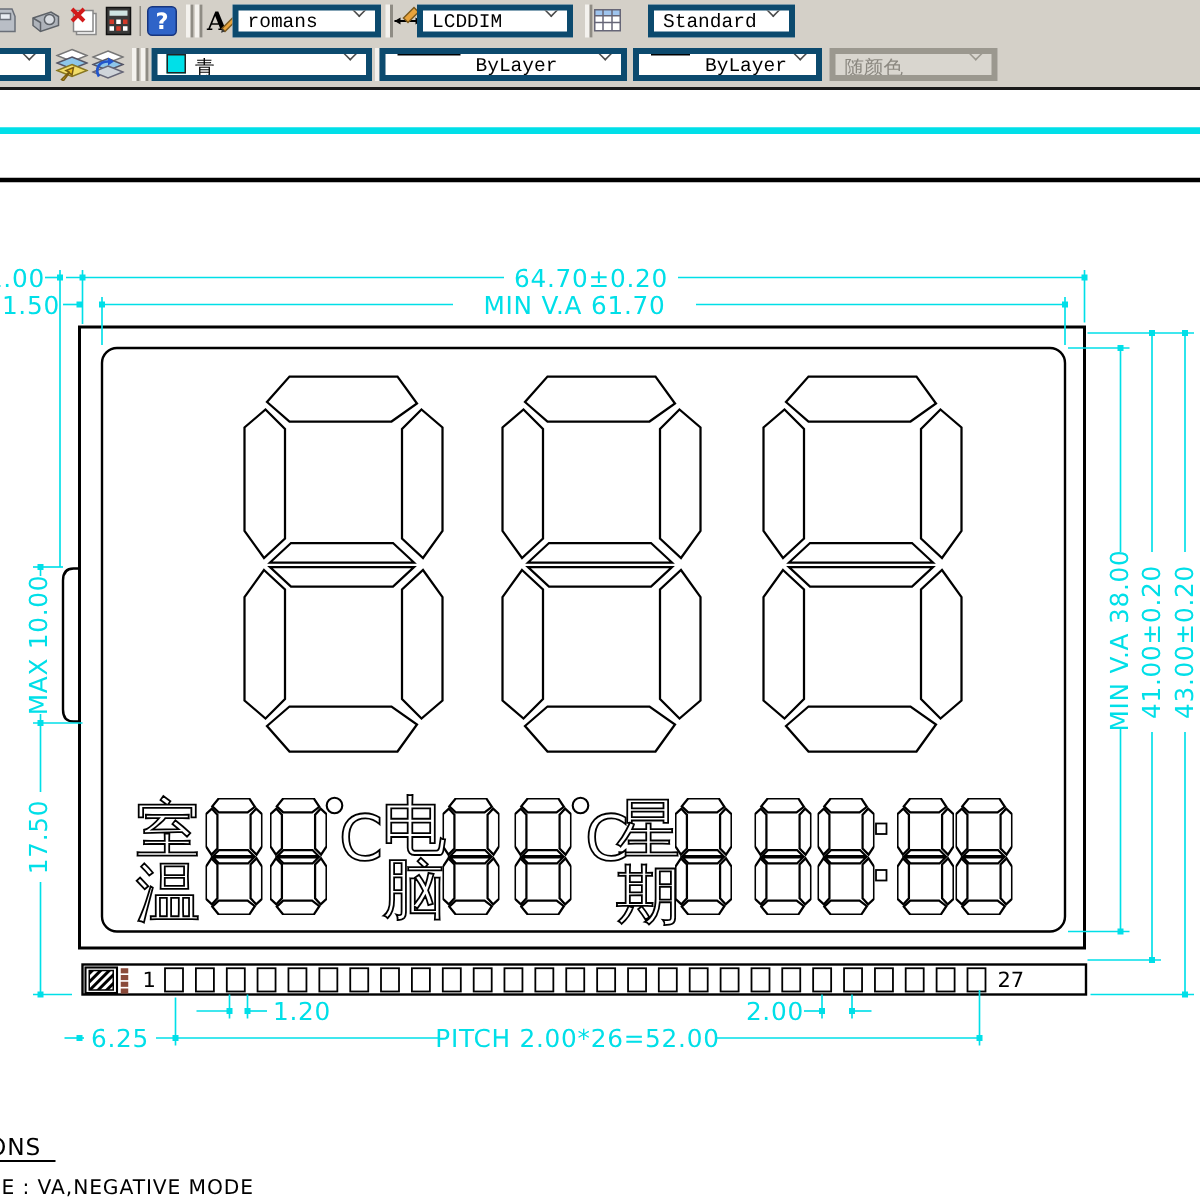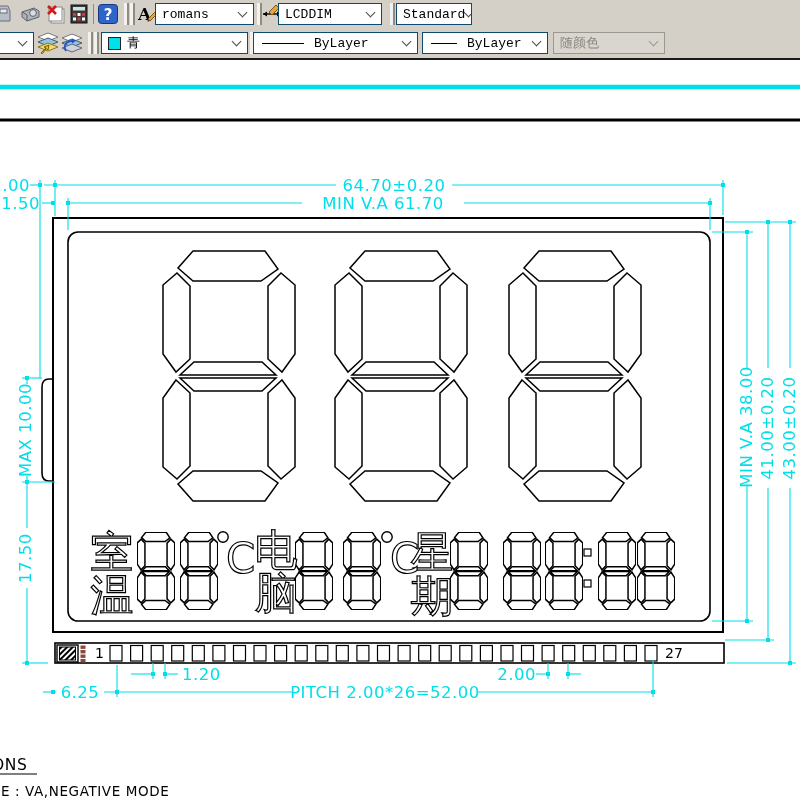--- a/index.html
+++ b/index.html
@@ -2,22 +2,22 @@
 <html><head>
 <meta charset="utf-8">
 <style>
   html,body{margin:0;padding:0;background:#fff;width:800px;height:800px;overflow:hidden;
     font-family:"Liberation Sans",sans-serif;}
   #stage{position:absolute;left:0;top:0;width:800px;height:800px;overflow:hidden;background:#fff;}
   
   #toolbar{position:absolute;left:0;top:0;width:800px;height:58px;background:#d4d0c8;}
   .trow{position:absolute;left:0;width:800px;height:28px;}
   #trow1{top:0}#trow2{top:29px}
-  .combo{position:absolute;top:3px;height:22px;background:#fff;border:1px solid #0c4a6e;
-    box-sizing:border-box;display:flex;align-items:center;
+  .combo{position:absolute;top:3px;height:22px;background:#fff;border:4px solid #0c4a6e;
+    box-sizing:border-box;display:flex;align-items:flex-start;
     font:13px "Liberation Mono",monospace;color:#000;white-space:nowrap;overflow:hidden;}
   .combo .pad{padding-left:6px}
   .chev{width:6px;height:6px;border-right:1.6px solid #4a4a4a;border-bottom:1.6px solid #4a4a4a;
     transform:rotate(45deg);margin:-4px 7px 0 auto;flex:none;}
   .combo.disabled{background:#d9d6cf;color:#8b8880;border-color:#9b988f;}
   .combo.disabled .chev{border-color:#9b988f;}
   .ltline{display:inline-block;width:42px;height:0;border-top:1.6px solid #000;margin:0 10px 0 8px;flex:none;}
   .grip{position:absolute;top:3px;height:22px;width:3px;background:#f4f2ee;border-right:2px solid #8f8c84;}
   .tbicon{position:absolute;top:3px;width:22px;height:22px;}
   .thinsep{position:absolute;top:4px;width:1px;height:20px;background:#8f8c84;}
@@ -94,21 +94,21 @@
       <div class="combo" style="left:278px;width:104px">
         <span class="pad">LCDDIM</span>
         <span class="chev"></span>
       </div>
       <div class="grip" style="left:390px"></div>
       <svg class="tbicon" style="left:394px" viewBox="0 0 22 22">
         <rect x="2.5" y="3.5" width="17" height="14" fill="#fff" stroke="#667"></rect>
         <rect x="2.5" y="3.5" width="17" height="4" fill="#9ec4ee" stroke="#667"></rect>
         <path d="M8,3.5 V17.5 M14,3.5 V17.5 M2.5,12 H19.5" stroke="#667"></path>
       </svg>
-      <div class="combo" style="left:396px;width:76px">
+      <div class="combo" style="left:432px;width:98px">
         <span class="pad">Standard</span>
         <span class="chev"></span>
       </div>
     </div>
 
     <div id="trow2" class="trow">
       <div class="combo" style="left:-42px;width:76px">
         <span class="chev"></span>
       </div>
       <svg class="tbicon" style="left:37px" viewBox="0 0 22 22">

